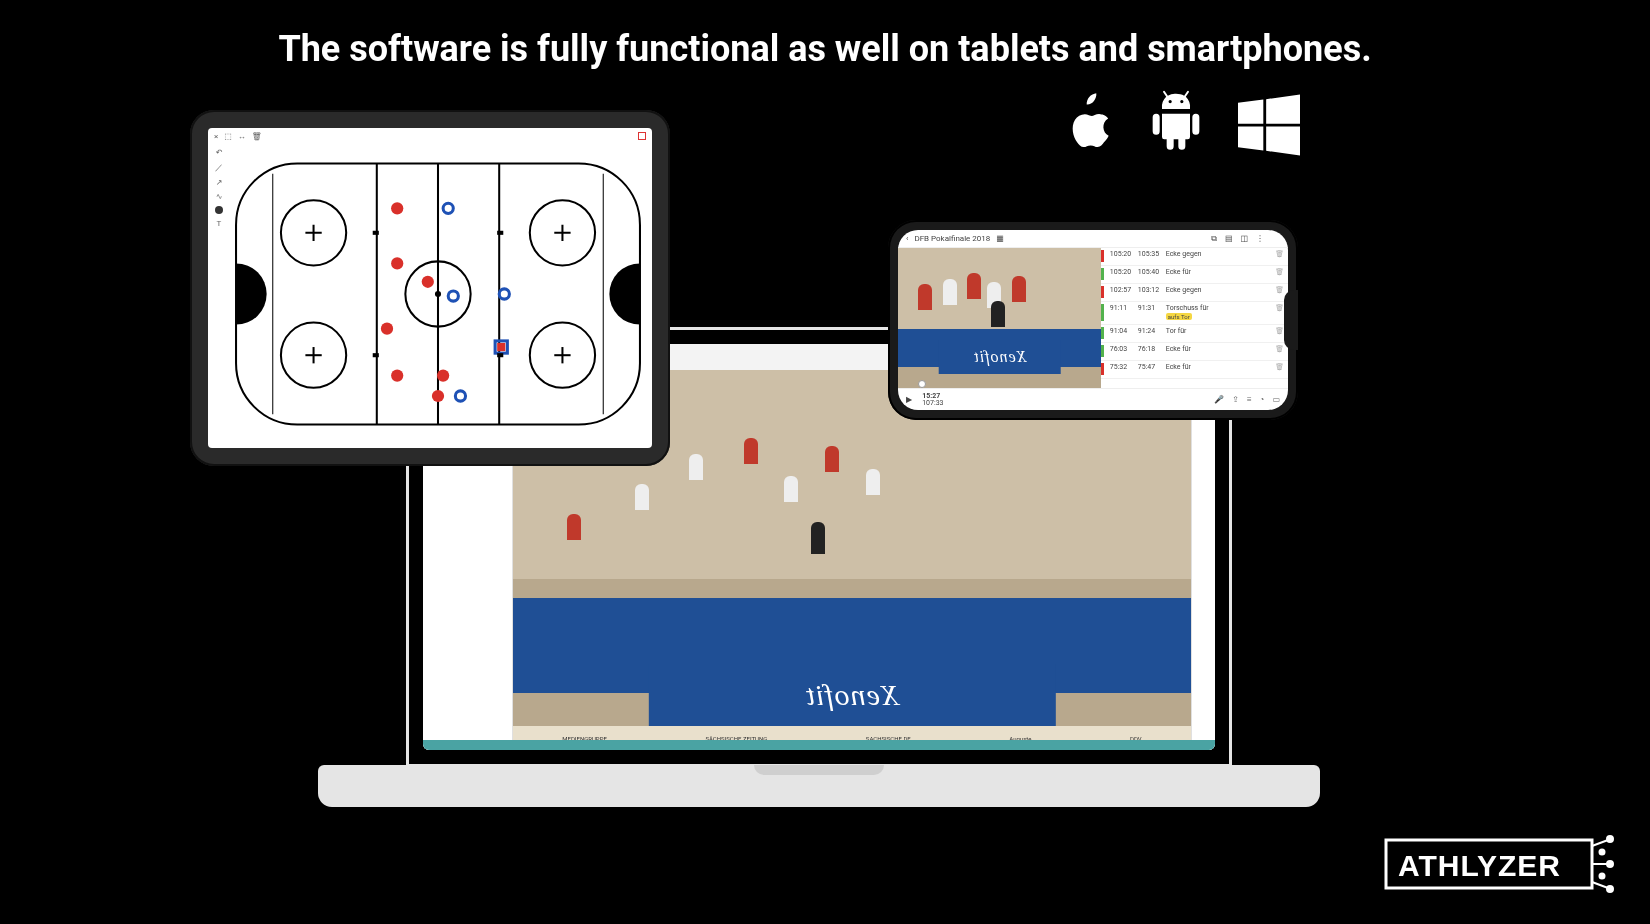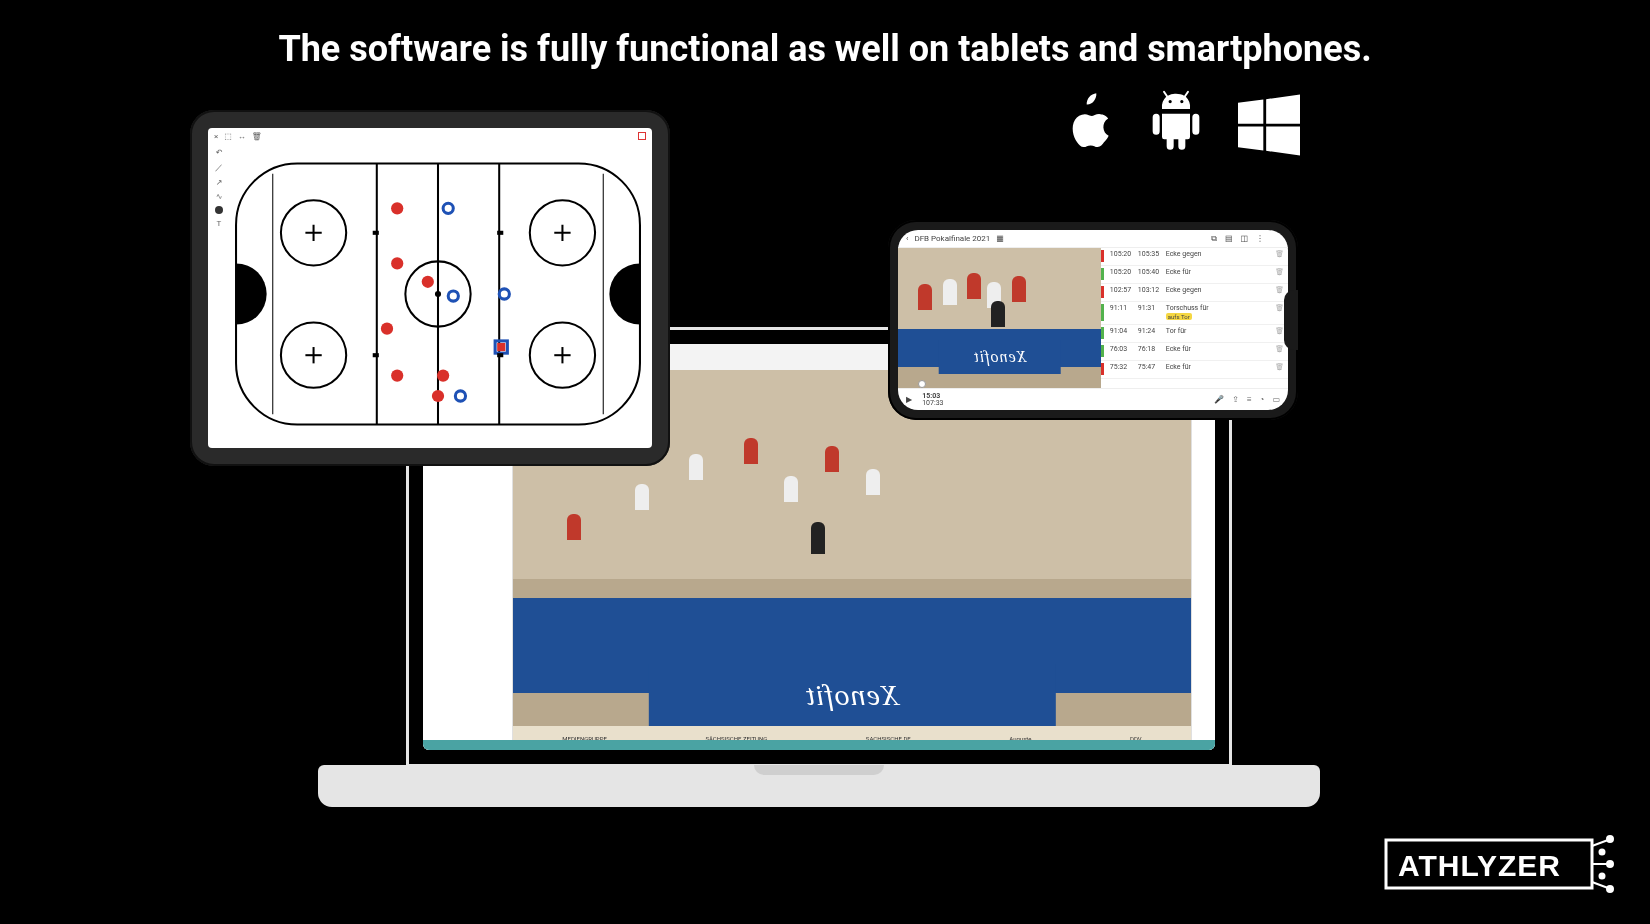--- a/index.html
+++ b/index.html
@@ -481,21 +481,21 @@
         </g>
       </svg>
     </div>
   </div>
 </div>
 
 <div class="phone">
   <div class="phone-screen">
     <div class="phone-header">
       <span>‹</span>
-      <span>DFB Pokalfinale 2021</span>
+      <span>DFB Pokalfinale 2018</span>
       <span>▦</span>
       <span style="margin-left:auto; display:flex; gap:8px; padding-right:16px;">
         <span>⧉</span>
         <span>▤</span>
         <span>◫</span>
         <span>⋮</span>
       </span>
     </div>
     <div class="phone-body">
       <div class="phone-video">
@@ -581,21 +581,21 @@
         Ecke für
         
       </span>
       <span class="del">🗑</span>
     </div>
         </div>
     </div>
     <div class="phone-controls">
       <span>▶</span>
       <span class="time">
-        <b>15:03</b>
+        <b>15:27</b>
         <span>107:33</span>
       </span>
       <span class="icons">
         <span>🎤</span>
         <span>⇪</span>
         <span>≡</span>
         <span>◔</span>
         <span>▭</span>
       </span>
     </div>

